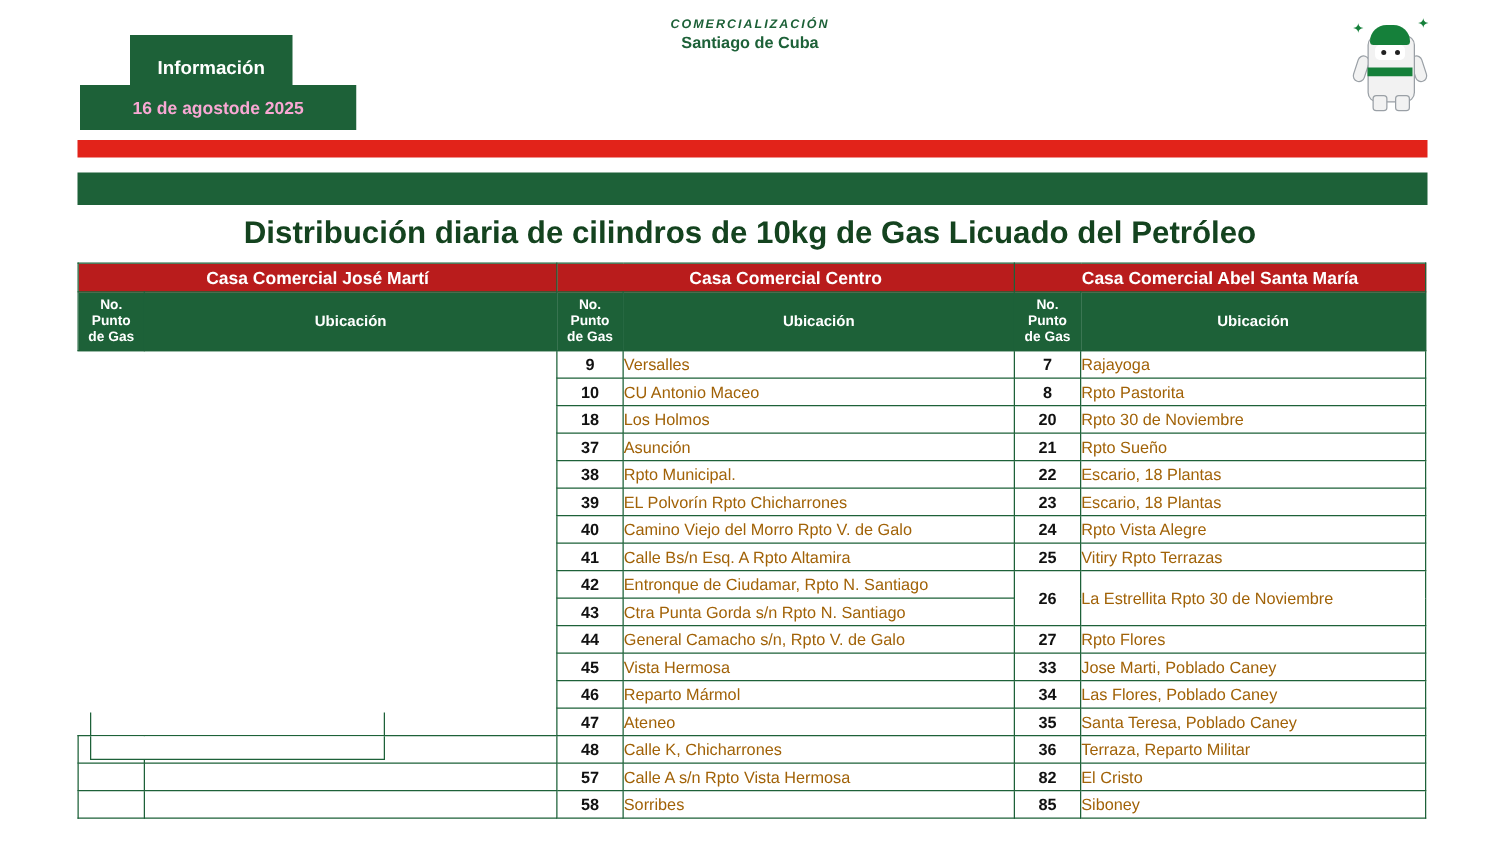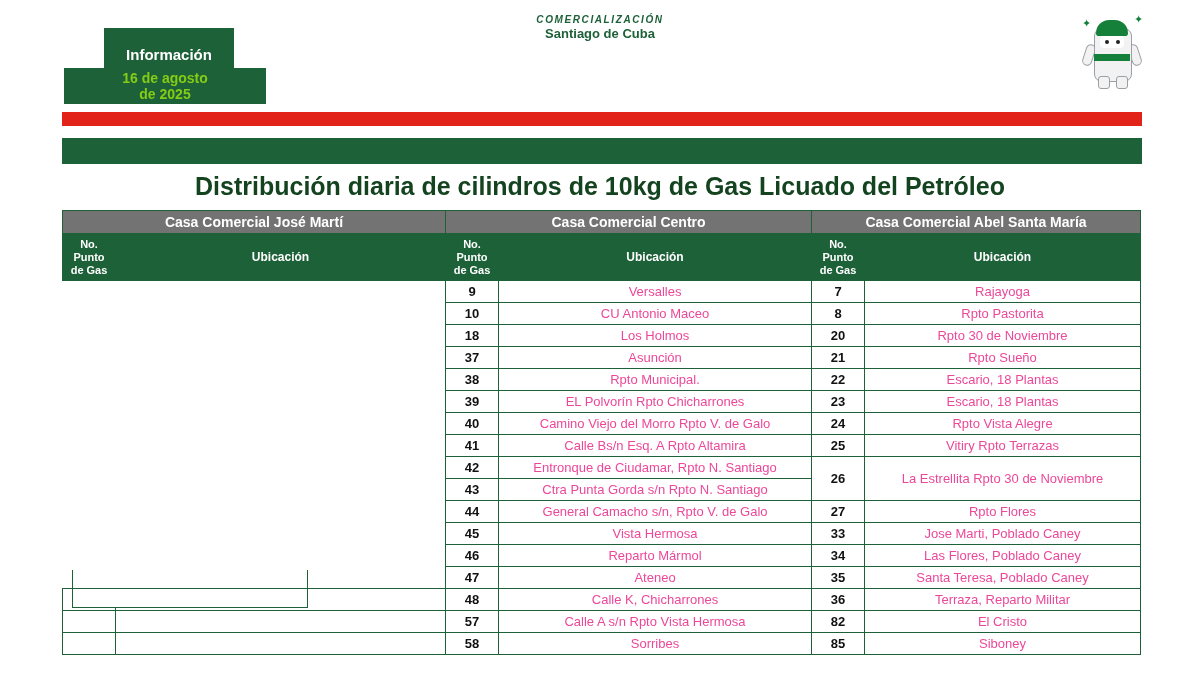--- a/index.html
+++ b/index.html
@@ -32,30 +32,29 @@
     font-weight: bold;
     font-size: 15px;
     display: flex;
     align-items: center;
     justify-content: center;
   }
   .date-badge {
     position: absolute;
     left: 64px;
     top: 68px;
-    width: 202px;
+    width: 221px;
     height: 36px;
     background: #1d6138;
-    color: #84cc16;
+    color: #f9a8d4;
     font-weight: bold;
     font-size: 14px;
     line-height: 16px;
     text-align: center;
     display: flex;
-    flex-direction: column;
     align-items: center;
     justify-content: center;
   }
 
   
   .logo-block {
     position: absolute;
     left: 50%;
     transform: translateX(-50%);
     top: 14px;
@@ -239,21 +238,21 @@
   table.grid {
     border-collapse: collapse;
     table-layout: fixed;
     width: 1078px;
   }
   table.grid td, table.grid th {
     border: 1px solid #1d6138;
     padding: 0;
   }
   .hdr-casa {
-    background: #737373;
+    background: #b91c1c;
     color: #ffffff;
     font-weight: bold;
     font-size: 14px;
     text-align: center;
     height: 22px;
     margin-left: 15px;
   }
   .hdr-col {
     background: #1d6138;
     color: #ffffff;
@@ -265,24 +264,24 @@
   }
   .hdr-col.ubic { font-size: 12px; }
   .cell-no {
     text-align: center;
     font-weight: bold;
     font-size: 13px;
     height: 21px;
     color: #111;
   }
   .cell-ub {
-    text-align: center;
+    text-align: left;
     font-size: 13px;
     padding-left: 5px;
-    color: #ec4899;
+    color: #a16207;
     white-space: nowrap;
     overflow: hidden;
   }
   .blank-cell {
     border: none !important;
   }
   td.noborder {
     border: none;
   }
 

